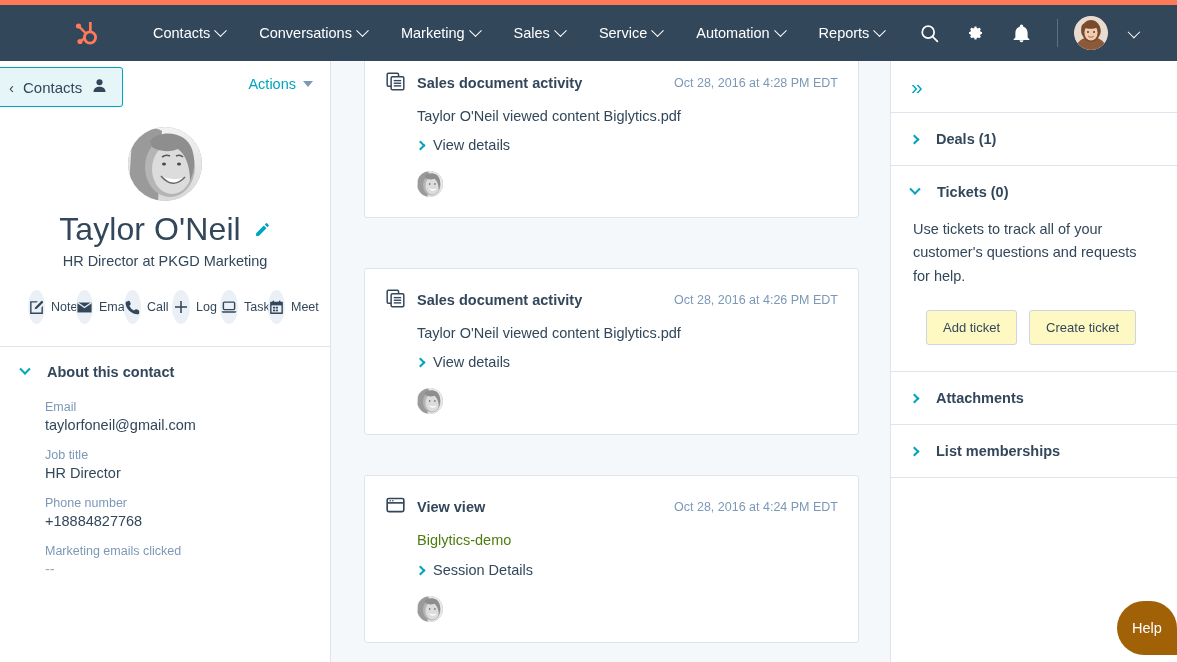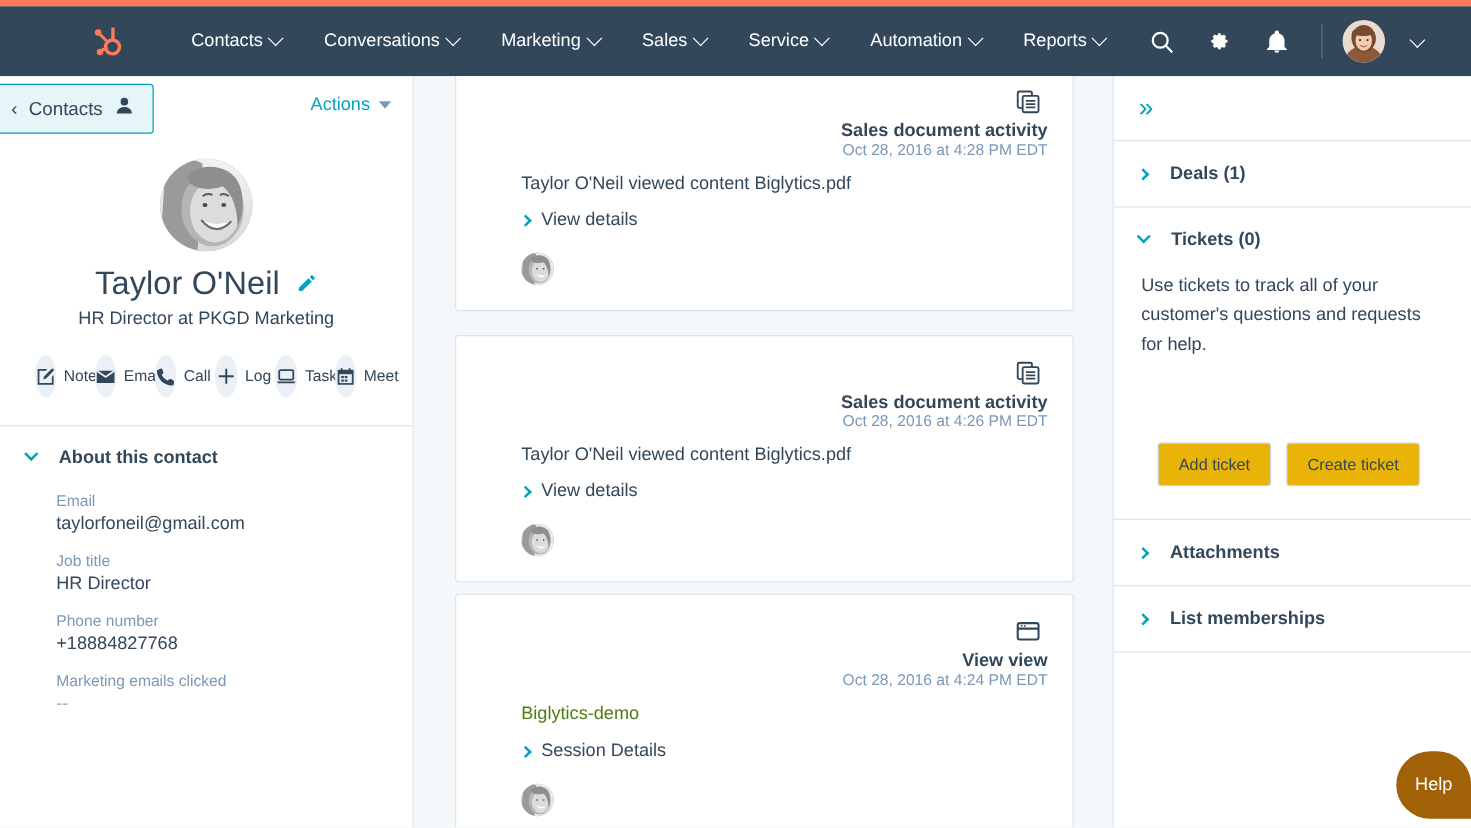--- a/index.html
+++ b/index.html
@@ -99,21 +99,21 @@
   .profile { text-align: center; padding-top: 13px; }
   .profile-avatar {
     width: 74px; height: 74px; border-radius: 50%;
     margin: 0 auto; overflow: hidden; background: #b9bcc0;
   }
   .profile-name-row {
     display: flex; align-items: center; justify-content: center;
     gap: 13px; margin-top: 10px;
   }
   .profile-name {
-    font-size: 26px; color: #33475b; font-weight: 400; letter-spacing: .1px;
+    font-size: 32px; color: #33475b; font-weight: 400; letter-spacing: .1px;
   }
   .pencil-btn { cursor: pointer; display: flex; align-items: center; }
   .profile-sub {
     font-size: 14.5px; color: #33475b; margin-top: 5px;
   }
 
   .action-row {
     display: flex; justify-content: center; gap: 14px; margin-top: 21px;
   }
   .action-item {
@@ -146,21 +146,21 @@
     position: absolute; left: 332px; top: 0;
     width: 558px; height: 601px; background: #f5f8fa;
     overflow: hidden;
   }
   .card {
     position: absolute; left: 32px; width: 495px;
     background: #ffffff; border: 1px solid #dfe3eb;
     border-radius: 3px;
   }
   .card-head {
-    display: flex; align-items: flex-end; padding: 18px 20px 0 20px; flex-direction: column;
+    display: flex; align-items: center; padding: 18px 20px 0 20px;
   }
   .card-icon { width: 26px; flex-shrink: 0; padding-top: 1px; }
   .card-title {
     font-size: 14.5px; font-weight: bold; color: #33475b;
     flex: 1; padding-left: 6px;
   }
   .card-time { font-size: 12.5px; color: #7c98b6; white-space: nowrap; }
   .card-body {
     font-size: 14.5px; color: #33475b; padding: 12px 20px 0 52px;
   }
@@ -222,24 +222,23 @@
   }
   .company-name { font-size: 14.5px; color: #00a4bd; }
   .tickets-text {
     font-size: 14.5px; color: #33475b; line-height: 1.62;
     padding: 0 22px 0 22px;
   }
   .ticket-btns {
     display: flex; gap: 12px; padding: 22px 20px 26px 35px;
   }
   .tbtn {
-    background: #eab308; border: 1px solid #cbd6e2; border-radius: 3px;
+    background: #fef9c3; border: 1px solid #cbd6e2; border-radius: 3px;
     color: #33475b; font-size: 13px; padding: 9px 16px; cursor: pointer;
     font-family: "Liberation Sans", sans-serif;
-    margin-top: 44px;
   }
 
   .help-btn {
     position: absolute; right: 0px; bottom: 7px;
     width: 60px; height: 54px; background: #a16207;
     border-radius: 27px 27px 0 27px;
     display: flex; align-items: center; justify-content: center;
     color: #ffffff; font-size: 14.5px; cursor: pointer;
   }
 </style>

